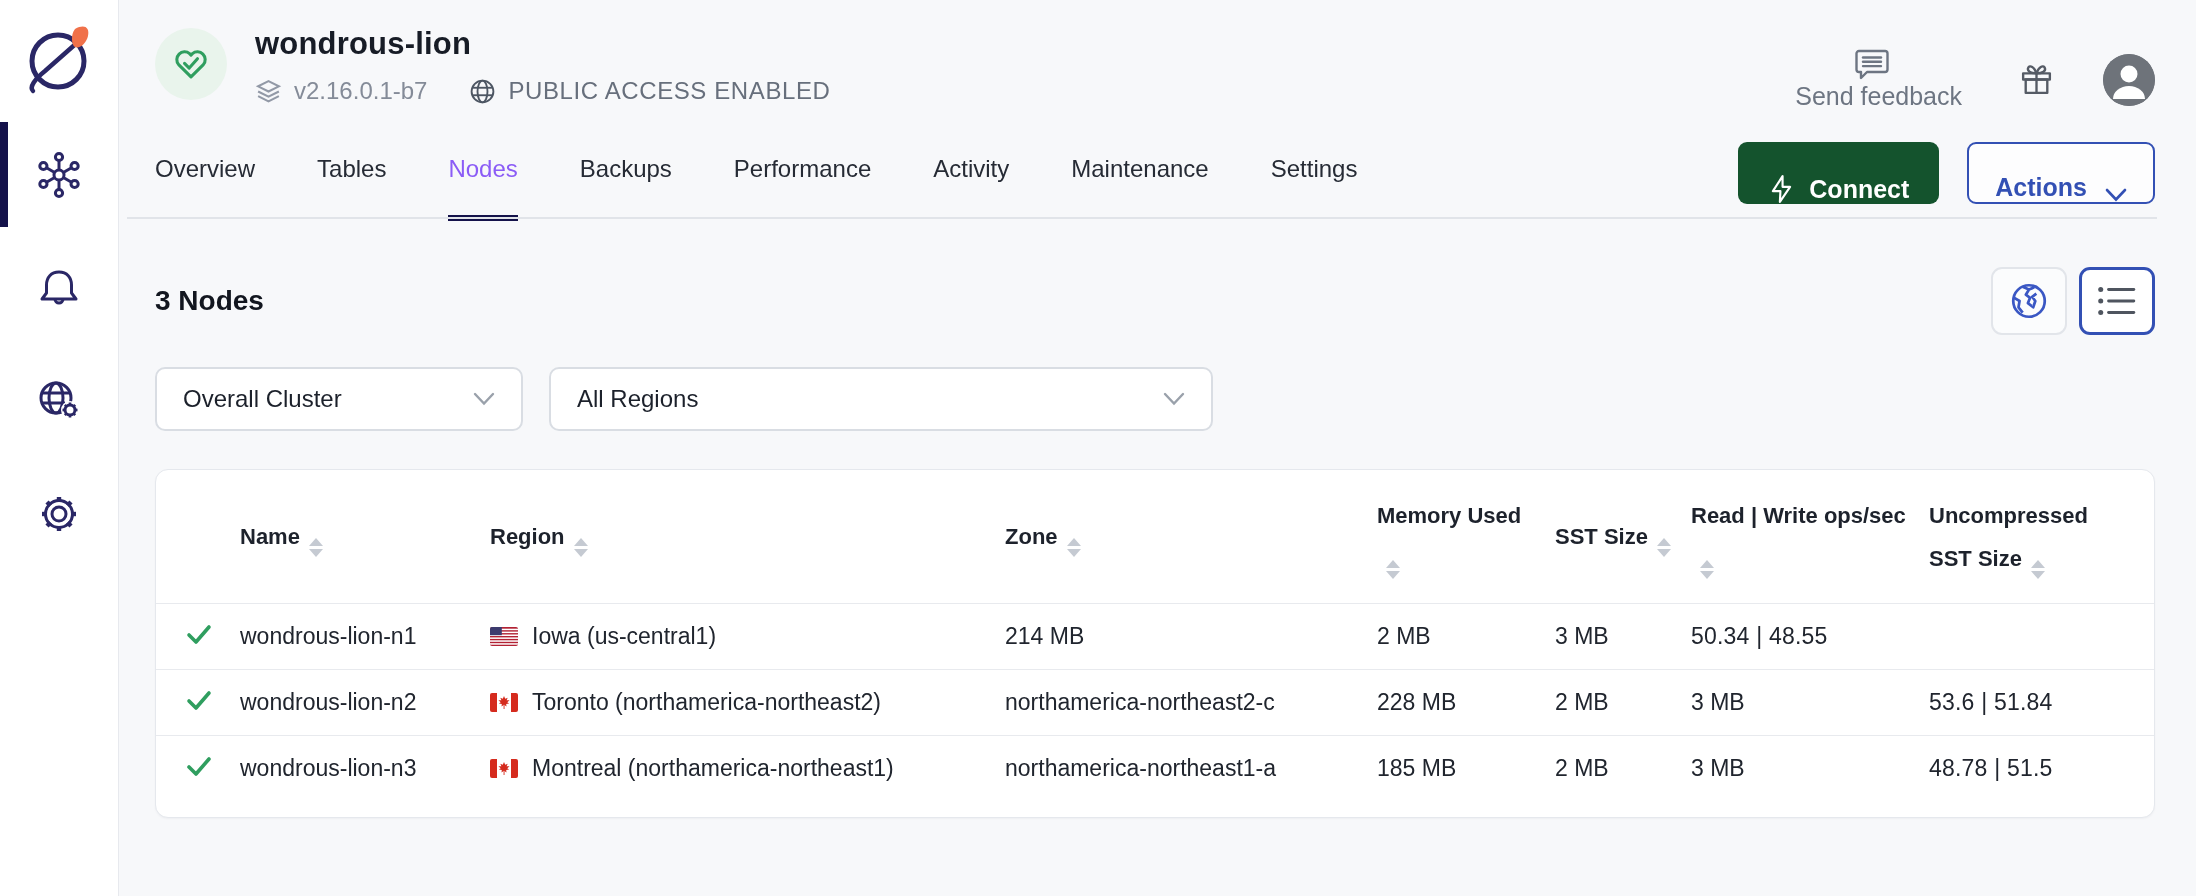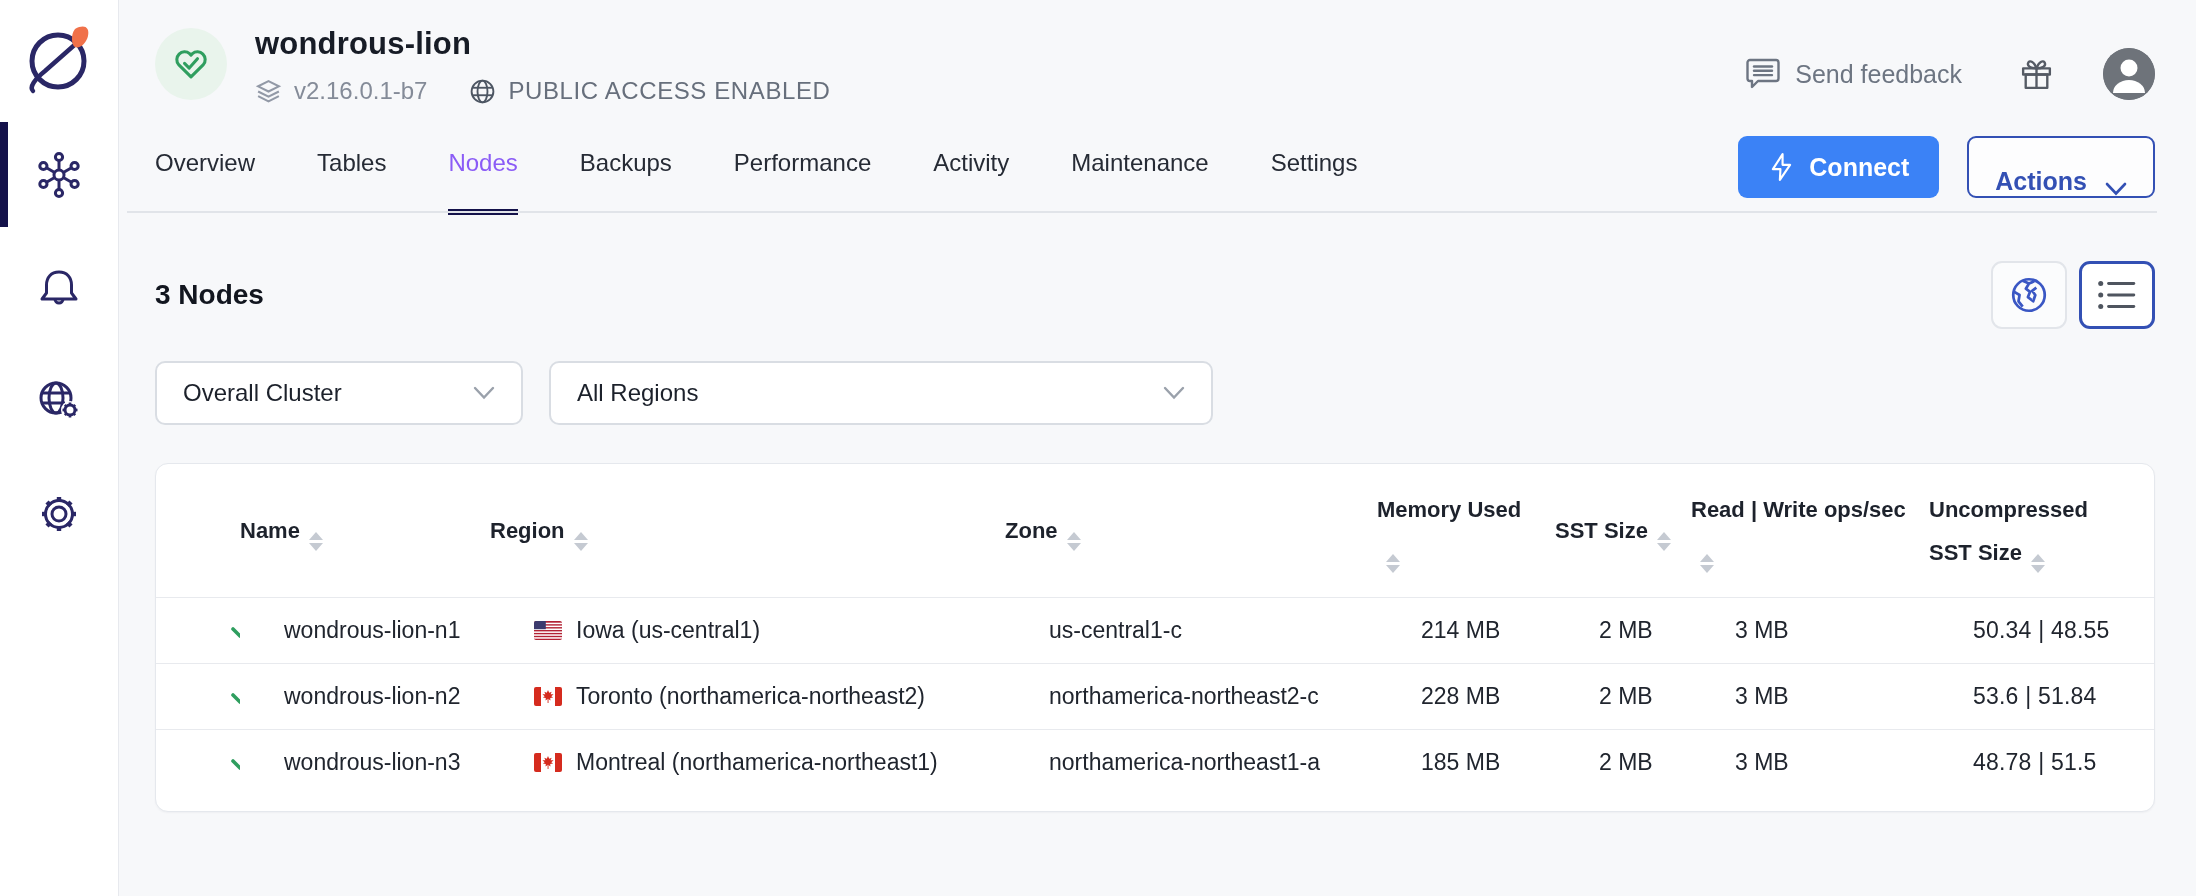--- a/index.html
+++ b/index.html
@@ -34,21 +34,21 @@
     width:72px; height:72px; border-radius:50%; background:#e9f4ec;
     display:flex; align-items:center; justify-content:center; margin-right:28px; margin-top:2px;
   }
   .cluster-title { font-size:31px; font-weight:bold; color:#171c26; letter-spacing:.2px; }
   .meta-row { display:flex; align-items:center; margin-top:15px; }
   .meta-item { display:flex; align-items:center; font-size:24px; color:#848b98; }
   .meta-item + .meta-item { margin-left:42px; color:#676f7c; }
   .meta-item .mi { margin-right:12px; display:flex; }
   .badge-text { letter-spacing:.6px; }
   .header-right { display:flex; align-items:center; margin-top:22px; }
-  .feedback { display:flex; align-items:center; cursor:pointer; }
+  .feedback { display:flex; align-items:center; cursor:pointer;flex-direction:column; }
   .feedback-label { font-size:25px; color:#6d7582; margin-left:14px; }
   .gift-btn { margin-left:56px; cursor:pointer; display:flex; }
   .avatar {
     width:52px; height:52px; border-radius:50%; margin-left:48px; cursor:pointer;
     overflow:hidden; display:flex; align-items:center; justify-content:center; background:#6e737a;
   }
 
   
   .tabbar-outer { margin-top:30px; position:relative; }
   .tabbar {
@@ -60,21 +60,21 @@
     font-size:24px; color:#262b35; padding:14px 0 36px; cursor:pointer; white-space:nowrap;
   }
   .tab.active { font-weight:normal; color:#8b5cf6; }
   .tab-track { height:2px; background:#e1e4e9; margin:0 39px 0 8px; position:relative; top:-2px; }
   .tab.active { position:relative; }
   .tab.active::after {
     content:""; position:absolute; left:0; right:0; bottom:-2px; height:6px; background:#14124a;
   }
   .tab-actions { display:flex; align-items:center; gap:28px; margin-top:-14px; }
   .btn-connect {
-    display:flex; align-items:center; gap:14px; background:#3b82f6; color:#fff;
+    display:flex; align-items:flex-end; gap:14px; background:#14532d; color:#fff;
     border:none; border-radius:9px; height:62px; padding:0 30px;
     font-size:25px; font-weight:bold; cursor:pointer; font-family:inherit;
   }
   .btn-actions {
     display:flex; align-items:flex-end; gap:18px; background:#fdfdfe; color:#3350b4;
     border:2px solid #3350b4; border-radius:9px; height:62px; padding:0 26px;
     font-size:25px; font-weight:bold; cursor:pointer; font-family:inherit;
   }
 
   
@@ -105,21 +105,21 @@
     display:grid;
     grid-template-columns:56px 250px 515px 372px 178px 136px 238px 1fr;
     align-items:center; padding:0 20px 0 28px;
   }
   .thead { min-height:133px; padding-top:10px; padding-bottom:8px; }
   .th { font-size:22px; font-weight:bold; color:#1d222c; line-height:1.95; padding-right:14px; }
   .sort { display:inline-flex; flex-direction:column; gap:3px; margin-left:9px; vertical-align:-2px; }
   .sort .up { width:0; height:0; border-left:7px solid transparent; border-right:7px solid transparent; border-bottom:8px solid #c5cad2; }
   .sort .down { width:0; height:0; border-left:7px solid transparent; border-right:7px solid transparent; border-top:8px solid #c5cad2; }
   .tbody-row { height:66px; border-top:1px solid #e8eaee; font-size:23px; color:#20252e; }
-  .cell { padding-right:7px; white-space:nowrap; overflow:hidden;margin-left:44px; }
+  .cell { padding-right:7px; white-space:nowrap; overflow:hidden; }
   .cell-region { display:flex; align-items:center; gap:14px; }
   .flag { flex:0 0 auto; display:flex; border-radius:2px; overflow:hidden; }
   .card-footer { height:16px; }
   .rw { letter-spacing:.2px; }
 </style>
 </head>
 <body>
 
 <aside class="sidebar">
   <div class="logo-wrap">
@@ -383,21 +383,20 @@
                   <rect y="7.5" width="28" height="1.5"></rect>
                   <rect y="10.4" width="28" height="1.5"></rect>
                   <rect y="13.3" width="28" height="1.5"></rect>
                   <rect y="16.2" width="28" height="1.5"></rect>
                 </g>
               <rect width="11.8" height="8.2" fill="#3c3b6e"></rect>
             </svg>
           </span>
           <span>Iowa (us-central1)</span>
         </div>
-        <div class="cell">us-central1-c</div>
         <div class="cell">214 MB</div>
         <div class="cell">2 MB</div>
         <div class="cell">3 MB</div>
         <div class="cell rw">50.34 | 48.55</div>
       </div>
 
       <div class="trow tbody-row">
         <div class="cell">
           <svg width="30" height="30" viewBox="0 0 30 30" fill="none" stroke="#2f9e5f" stroke-width="3.6" stroke-linecap="round" stroke-linejoin="round">
               <polyline points="5,16 12,23 25,8"></polyline>

